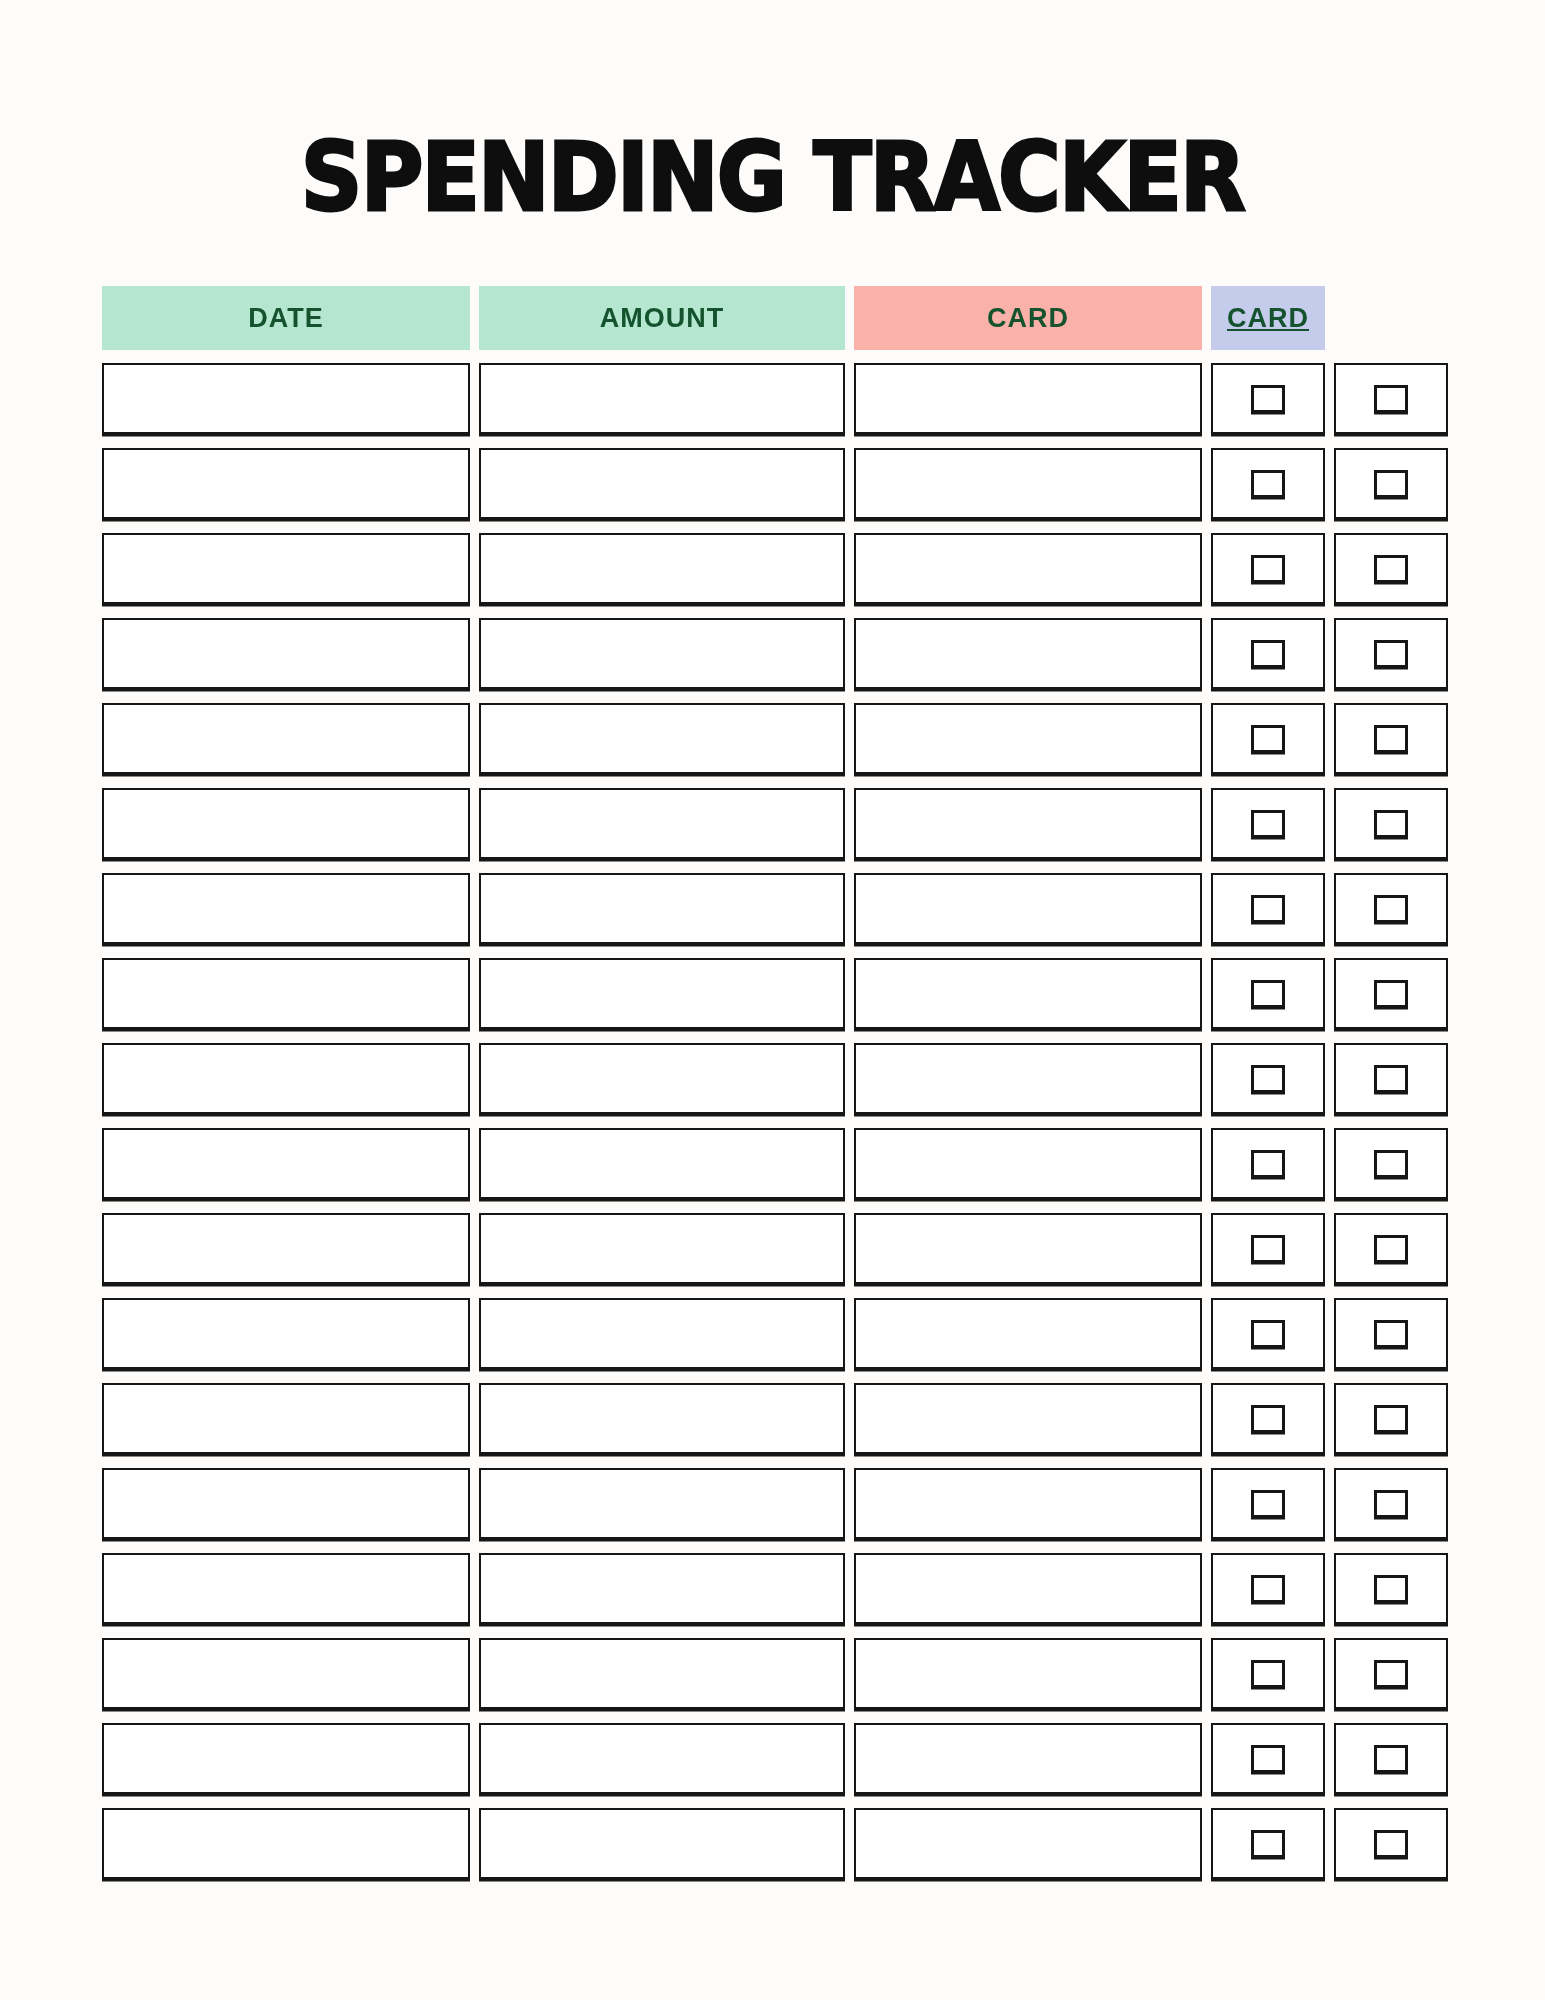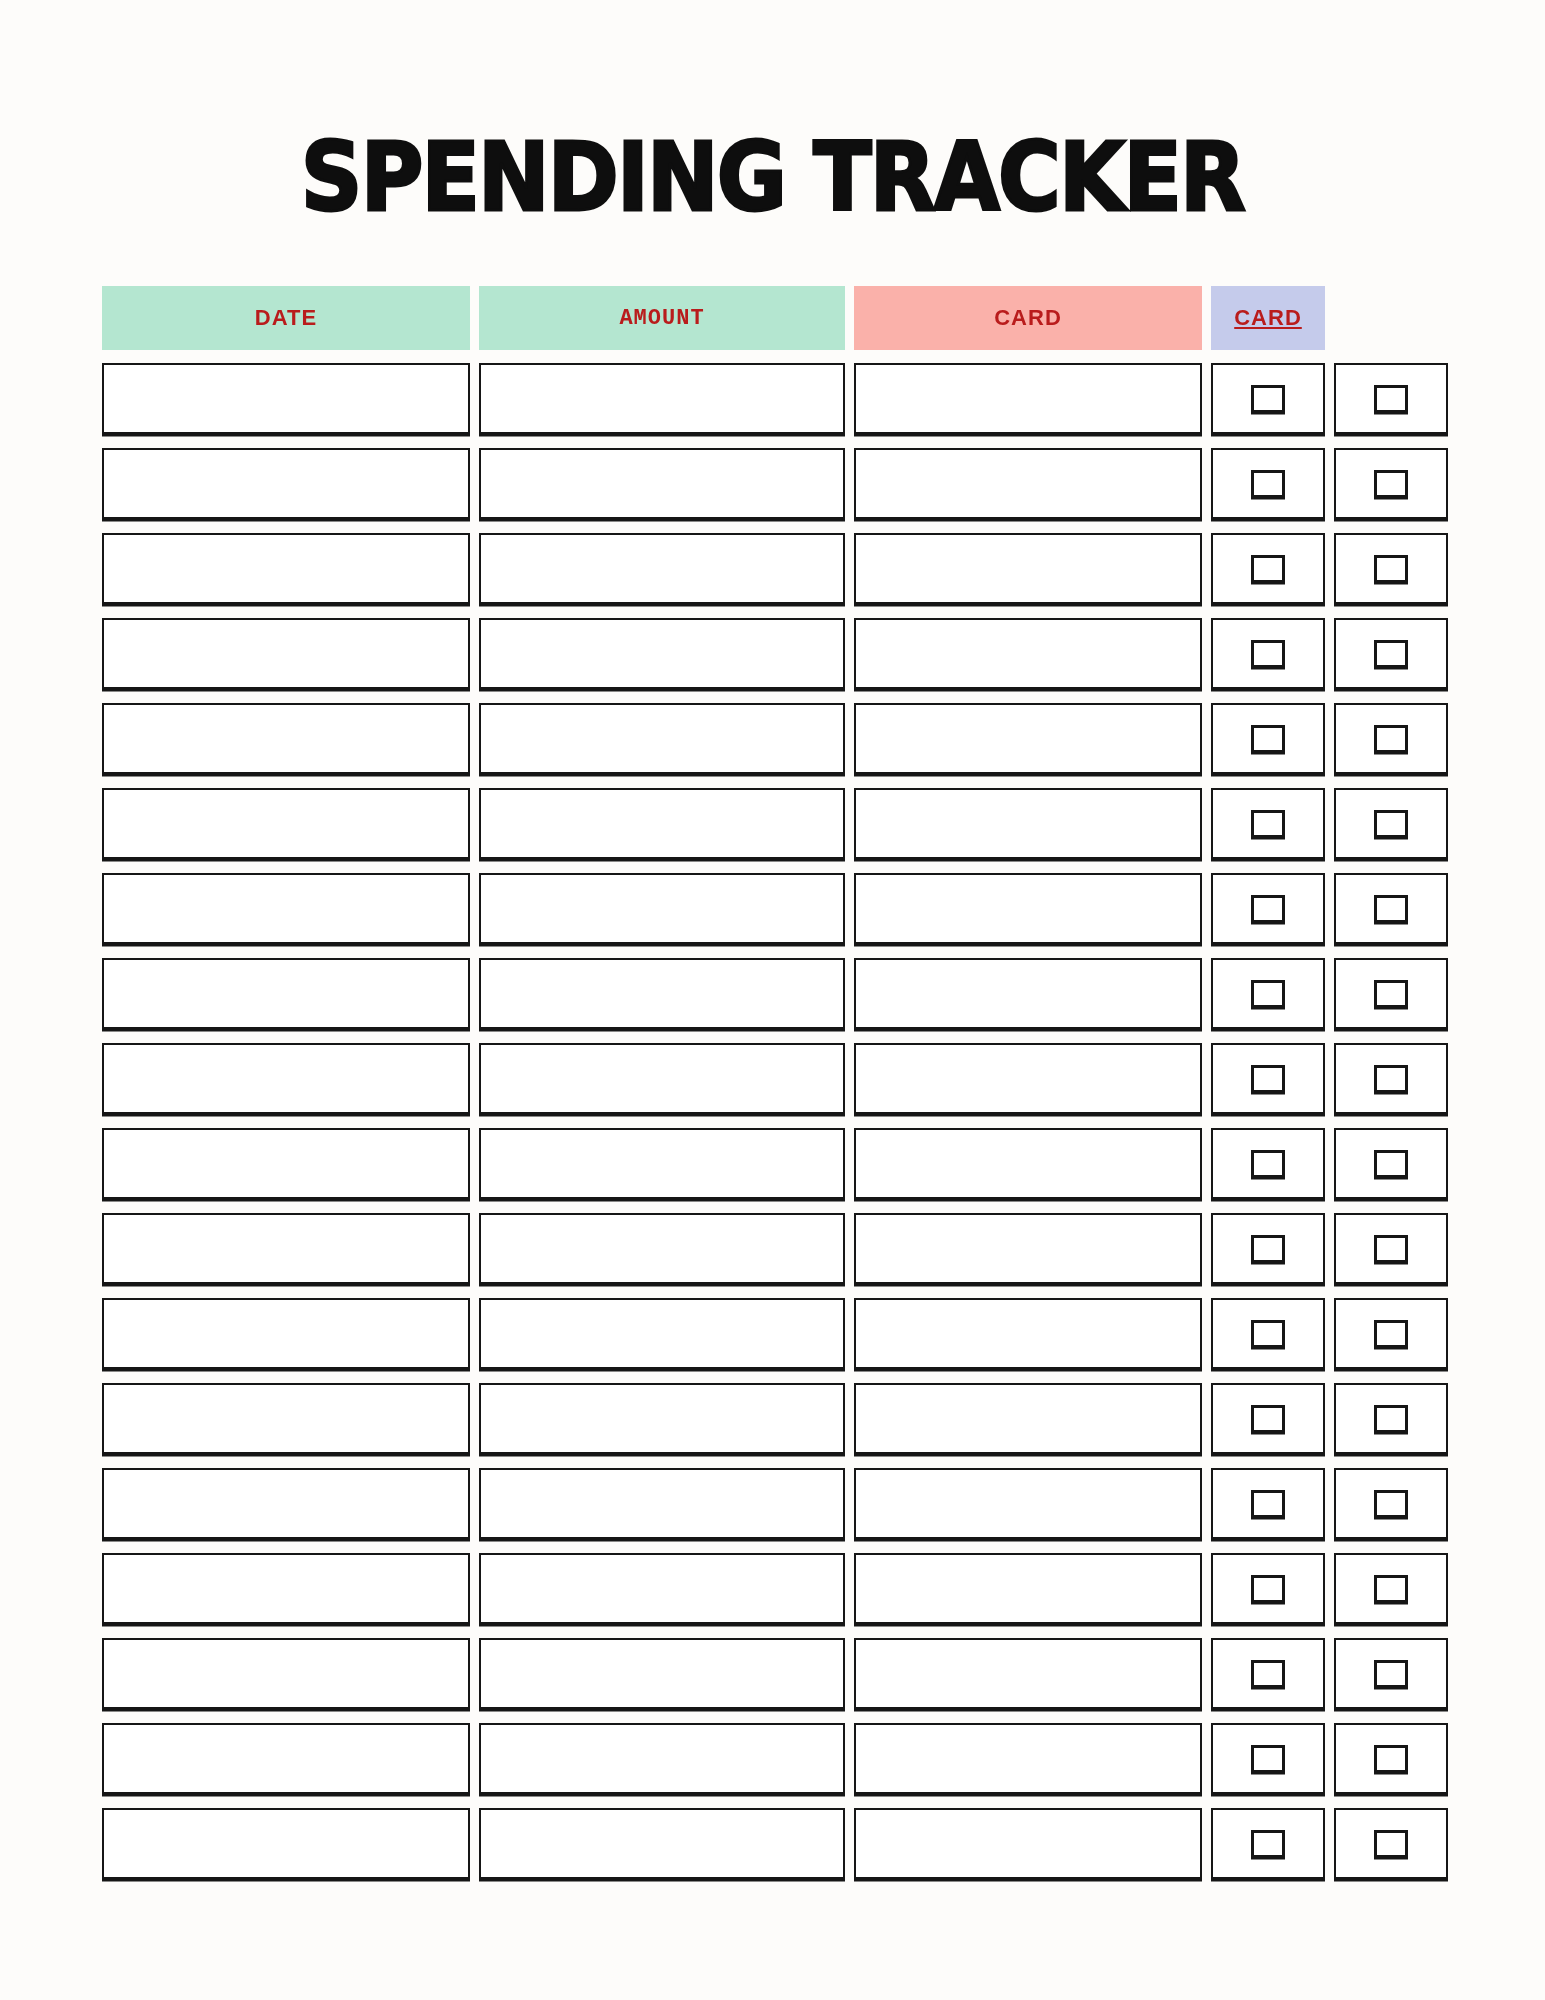--- a/index.html
+++ b/index.html
@@ -42,23 +42,23 @@
     grid-template-columns: 368px 366px 348px 114px 114px;
     column-gap: 9px;
   }
   .thead { margin-bottom: 13px; }
   .hcell {
     height: 64px;
     display: flex;
     align-items: center;
     justify-content: center;
     font-weight: bold;
-    font-size: 22px;
+    font-size: 27px;
     letter-spacing: 1px;
-    color: #b91c1c;
+    color: #14532d;
   }
   .data-row { margin-bottom: 14px; }
   .box {
     height: 71px;
     background: #ffffff;
     border: 2px solid #161616;
     box-shadow: 0 2.5px 0 #161616;
   }
   .input-box {
     padding: 8px 12px;
@@ -82,21 +82,21 @@
 </style>
 </head>
 <body style="background: rgb(253, 252, 250);">
 
 <div class="page">
   <h1 class="title">SPENDING TRACKER</h1>
 
   <div class="table">
     <div class="grid-row thead" id="thead">
         <div class="hcell" style="background: rgb(180, 230, 208);">DATE</div>
-        <div class="hcell" style="background: rgb(180, 230, 208); font-family: Liberation Mono, monospace;">AMOUNT</div>
+        <div class="hcell" style="background: rgb(180, 230, 208);">AMOUNT</div>
         <div class="hcell" style="background: rgb(250, 177, 170);">CARD</div>
         <div class="hcell" style="background: rgb(197, 203, 235); text-decoration: underline;">CARD</div>
       </div>
     <div id="tbody">
         <div class="grid-row data-row">
     <div class="box input-box"></div>
     <div class="box input-box"></div>
     <div class="box input-box"></div>
     <div class="box check-cell">
       <span class="checkbox"></span>

